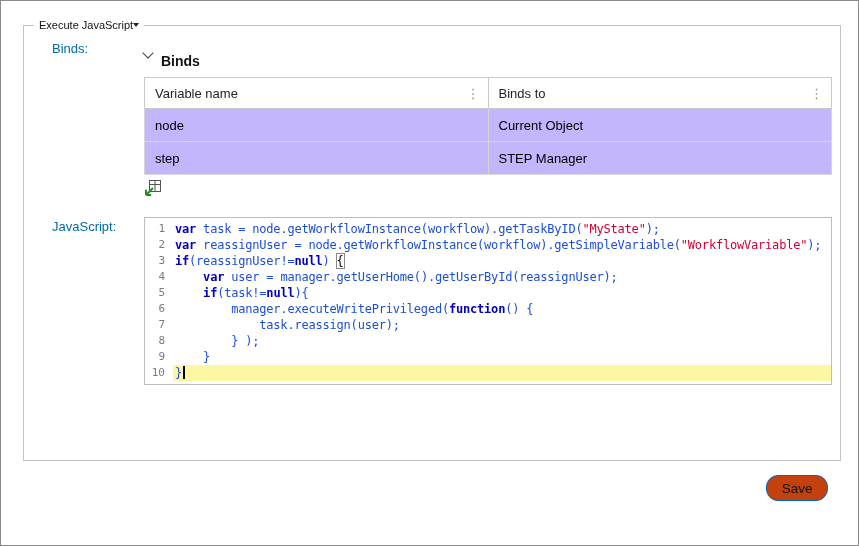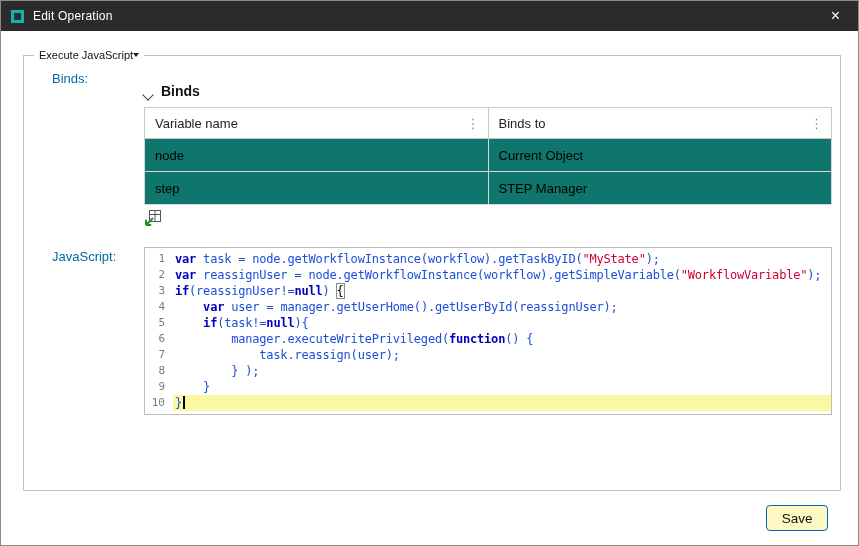--- a/index.html
+++ b/index.html
@@ -30,35 +30,35 @@
   legend.op-legend{
     font-size:11px;color:#111;padding:0 5px;margin-left:2px;
     display:flex;align-items:center;cursor:default;
   }
   .caret-down{
     width:0;height:0;border-left:3.5px solid transparent;border-right:3.5px solid transparent;
     border-top:4.5px solid #222;display:inline-block;
   }
   .row{display:flex;align-items:flex-start;}
   .row .side-label{width:92px;min-width:92px;font-size:13px;color:#0369a1;padding-top:2px;margin-left:20px;}
-  .section-header{display:flex;align-items:flex-end;gap:9px;font-size:14px;font-weight:bold;color:#111;cursor:default;}
+  .section-header{display:flex;align-items:flex-start;gap:9px;font-size:14px;font-weight:bold;color:#111;cursor:default;}
   .chev{width:7px;height:7px;border-right:1.8px solid #444;border-bottom:1.8px solid #444;display:inline-block;}
   .chev.down{transform:rotate(45deg);margin-top:-4px;}
   .chev.right{transform:rotate(-45deg);margin-left:2px;}
   .binds-header{margin-top:14px;}
   
   table.binds-table{border-collapse:collapse;width:688px;margin-top:8px;font-size:13px;table-layout:fixed;}
   table.binds-table th{
     background:#fff;font-weight:normal;text-align:left;height:30px;
     padding:0 6px 0 10px;border:1px solid #c9c9c9;color:#222;
   }
   .th-inner{display:flex;align-items:center;justify-content:space-between;gap:40px;}
   .kebab{color:#8a8a8a;font-size:13px;padding:0 2px;cursor:default;}
   table.binds-table td{
-    background:#0f766e;height:32px;padding:0 10px;border:1px solid #d6d6d6;color:#000;
+    background:#c4b5fd;height:32px;padding:0 10px;border:1px solid #d6d6d6;color:#000;
   }
   .insert-icon{margin-top:4px;width:18px;height:18px;display:inline-block;cursor:default;}
   .row-messages{margin-top:18px;}
   
   .row-js{margin-top:16px;}
   .editor{
     width:688px;box-sizing:border-box;border:1px solid #bdbdbd;background:#fff;
     padding:3px 0;font-family:"DejaVu Sans Mono",monospace;font-size:12px;
     letter-spacing:-0.2px;line-height:16px;cursor:text;
   }
@@ -70,35 +70,30 @@
   .ed-line .code{flex:1;white-space:pre;padding-left:2px;color:#000;}
   .ed-line.current .code{background:var(--current-line,#fbf7a3);}
   .tk-k{color:var(--keyword,#0000c0);font-weight:bold;}
   .tk-s{color:var(--string,#cc0033);}
   .tk-p{color:#1d4ed8;}
   .tk-m{box-shadow:0 0 0 1px #8a8a8a;}
   .cursor{display:inline-block;width:2px;height:13px;background:#000;vertical-align:-2px;margin-left:1px;}
   
   .button-row{position:absolute;right:30px;bottom:16px;display:flex;gap:9px;}
   .btn{
-    font-family:inherit;font-size:13.5px;height:26px;padding:0 15px;background:#fef9c3;
-    border:1px solid #b3b3b3;border-radius:4px;color:#111;cursor:default;
+    font-family:inherit;font-size:13.5px;height:26px;padding:0 15px;background:#c2410c;
+    border:1px solid #b3b3b3;border-radius:12px;color:#111;cursor:default;
   }
   .btn.focused{border:1.5px solid var(--focus-border,#0067c0);padding:0 14.5px;}
 </style>
 </head>
 <body>
 
 <div class="window">
 
-  <div class="titlebar">
-    <span class="app-icon"></span>
-    <span class="title">Edit Operation</span>
-    <span class="close-btn">×</span>
-  </div>
 
   <div class="content">
     <fieldset class="op-group">
       <legend class="op-legend">
         <span>Execute JavaScript</span>
         <span class="caret-down"></span>
       </legend>
 
       <div class="row">
         <div class="side-label">Binds:</div>

